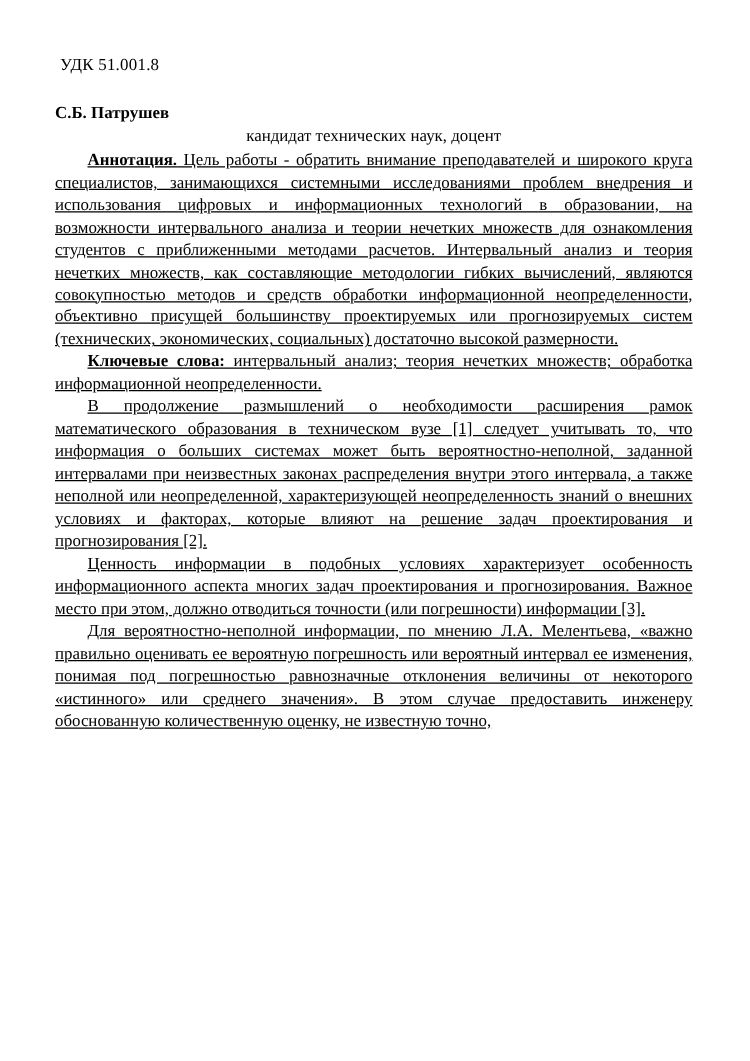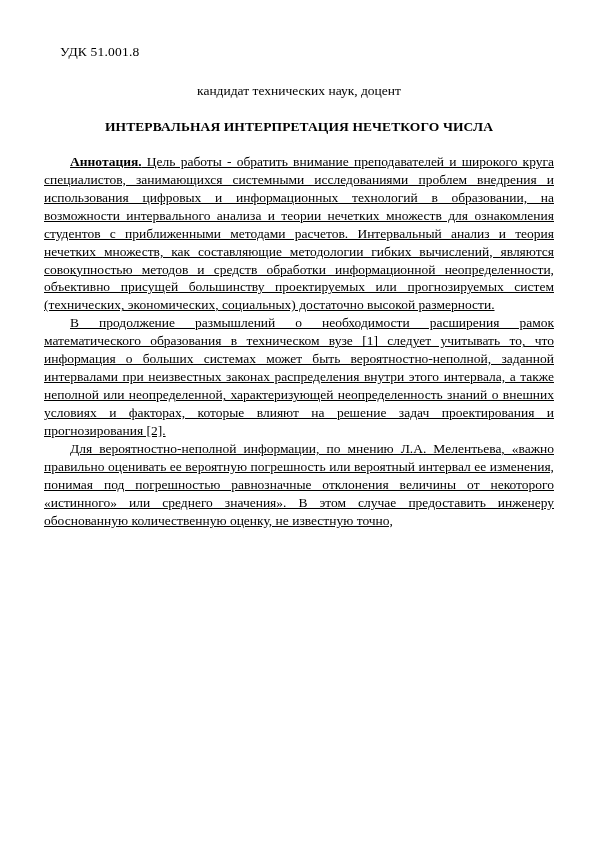--- a/index.html
+++ b/index.html
@@ -16,21 +16,21 @@
   }
   .page {
     position: relative;
     width: 600px;
     height: 849px;
     box-sizing: border-box;
     padding: 44px 46px 30px 44px;
   }
   .udk {
     font-size: 13.5px;
-    margin: 0 0 22px 16px;
+    margin: 0 0 22px 4px;
     letter-spacing: 0.2px;
     font-family: Liberation Serif, serif;
   }
   .author {
     font-size: 13.5px;
     font-weight: bold;
     margin: 0 0 2px 0;
   }
   .affil-line {
     font-size: 13.5px;
@@ -73,25 +73,27 @@
   }
   .abstract-block p { margin-bottom: 0; }
 </style>
 </head>
 <body>
 
 <div class="page">
 
   <div class="udk">УДК 51.001.8</div>
 
+  <div class="author">С.Б. Патрушев</div>
   <div class="affil-line">кандидат технических наук, доцент</div>
 
-  <div class="title">ИНТЕРВАЛЬНАЯ ИНТЕРПРЕТАЦИЯ НЕЧЕТКОГО ЧИСЛА</div>
 
   <div class="abstract-block">
     <p class="body-par"><span class="lead">Аннотация.</span><span> Цель работы - обратить внимание преподавателей и широкого круга специалистов, занимающихся системными исследованиями проблем внедрения и использования цифровых и информационных технологий в образовании, на возможности интервального анализа и теории нечетких множеств для ознакомления студентов с приближенными методами расчетов. Интервальный анализ и теория нечетких множеств, как составляющие методологии гибких вычислений, являются совокупностью методов и средств обработки информационной неопределенности, объективно присущей большинству проектируемых или прогнозируемых систем (технических, экономических, социальных) достаточно высокой размерности.</span></p>
+    <p class="body-par"><span class="lead">Ключевые слова:</span><span> интервальный анализ; теория нечетких множеств; обработка информационной неопределенности.</span></p>
   </div>
 
 
   <p class="body-par">В продолжение размышлений о необходимости расширения рамок математического образования в техническом вузе [1] следует учитывать то, что информация о больших системах может быть вероятностно-неполной, заданной интервалами при неизвестных законах распределения внутри этого интервала, а также неполной или неопределенной, характеризующей неопределенность знаний о внешних условиях и факторах, которые влияют на решение задач проектирования и прогнозирования [2].</p>
+  <p class="body-par cont">Ценность информации в подобных условиях характеризует особенность информационного аспекта многих задач проектирования и прогнозирования. Важное место при этом, должно отводиться точности (или погрешности) информации [3].</p>
   <p class="body-par cont">Для вероятностно-неполной информации, по мнению Л.А. Мелентьева, «важно правильно оценивать ее вероятную погрешность или вероятный интервал ее изменения, понимая под погрешностью равнозначные отклонения величины от некоторого «истинного» или среднего значения». В этом случае предоставить инженеру обоснованную количественную оценку, не известную точно,</p>
 
 </div>
 
 </body></html>

